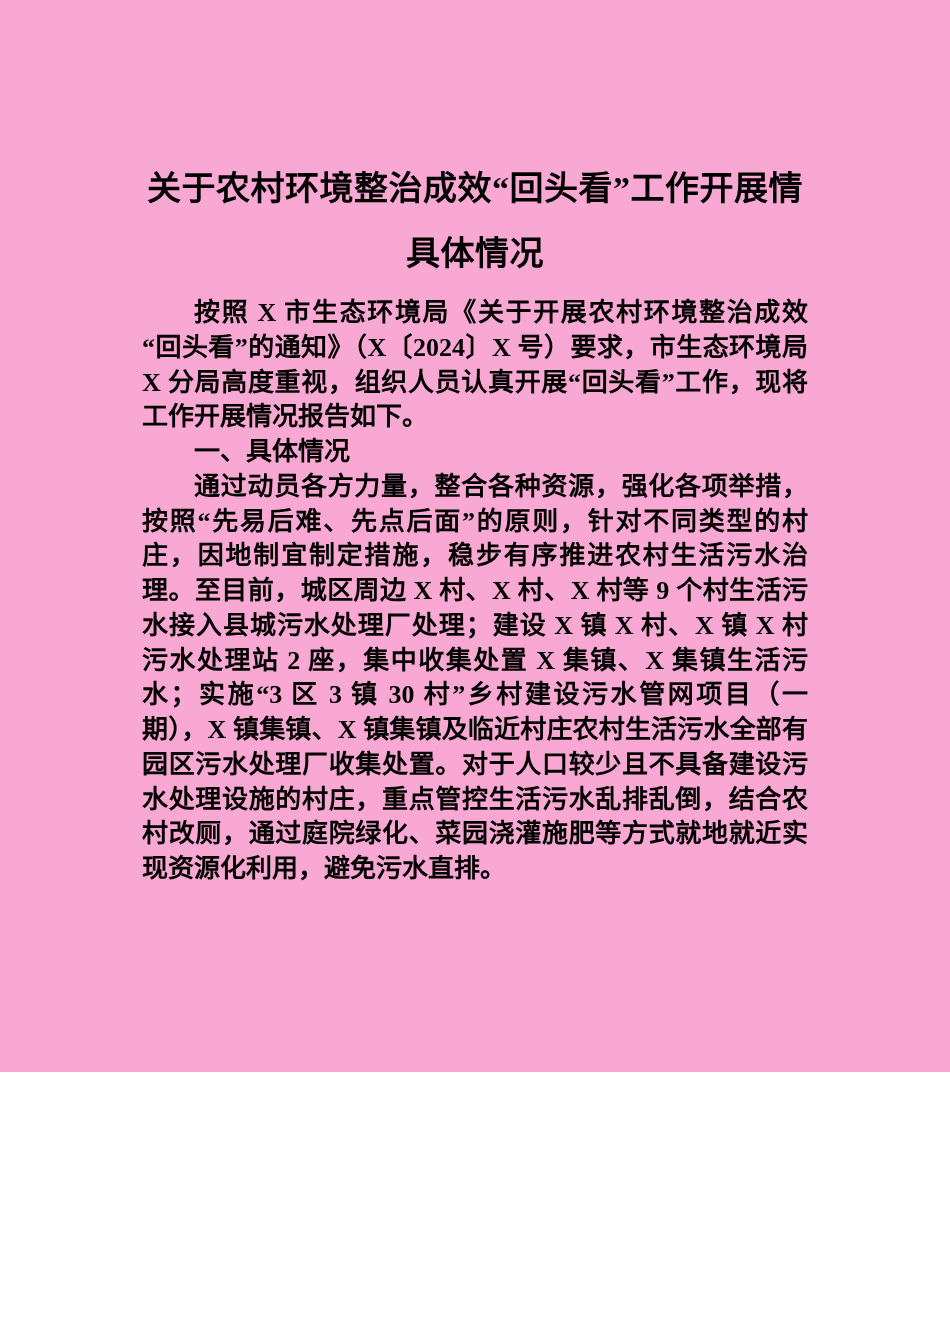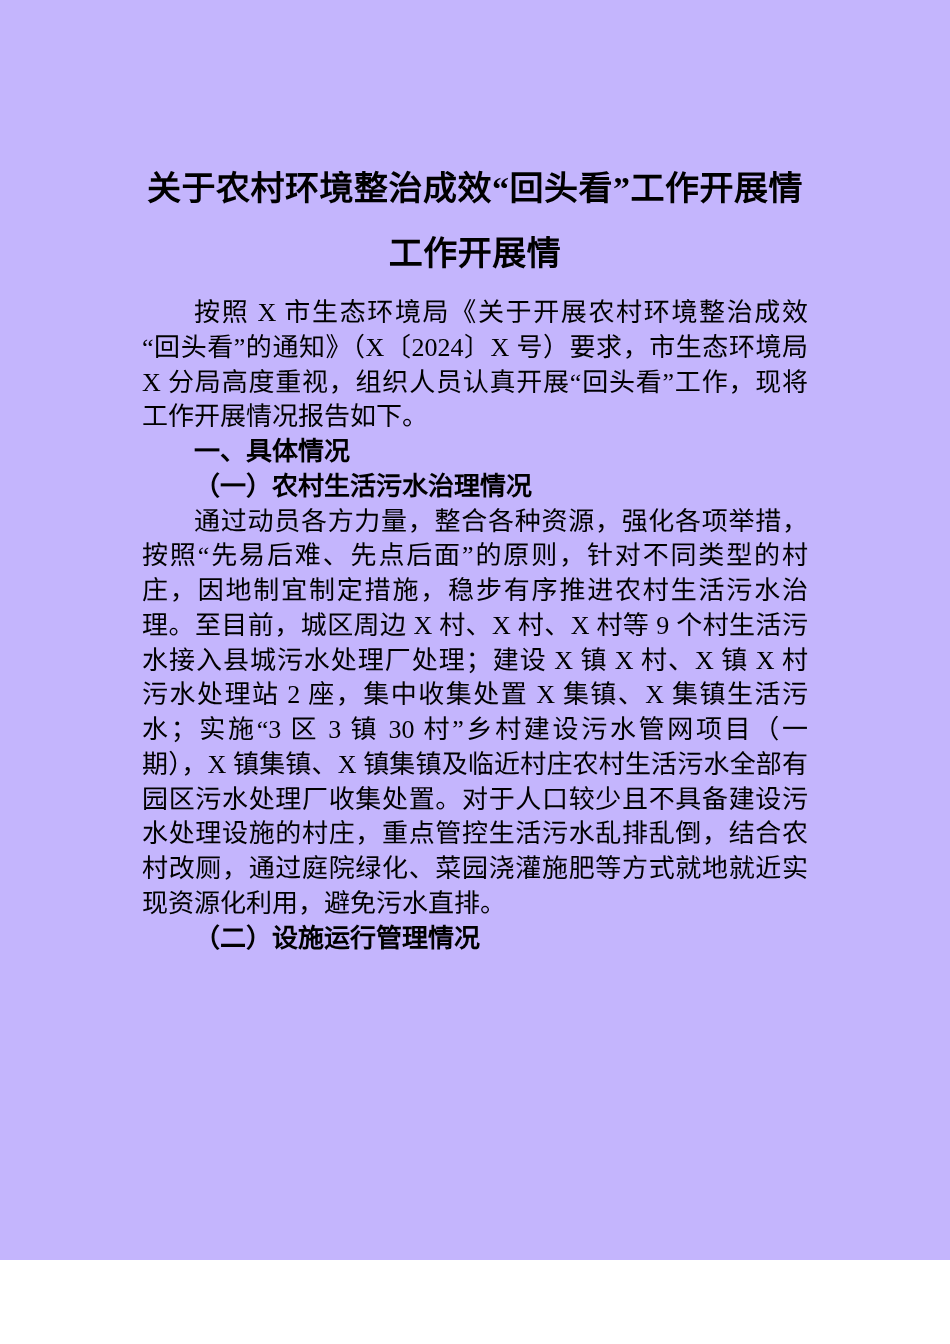--- a/index.html
+++ b/index.html
@@ -11,23 +11,23 @@
     width: 950px;
     height: 1344px;
     overflow: hidden;
     color: #000000;
     
     font-family: "Liberation Serif", "DejaVu Serif", sans-serif;
   }
   .page {
     box-sizing: border-box;
     width: 950px;
-    height: 1260px;
+    height: 1072px;
     padding: 156px 142px 0 142px;
-    background: #c4b5fd;
+    background: #f9a8d4;
   }
   .doc-title {
     margin: 0 0 10px 0;
     font-size: 34px;
     line-height: 65px;
     font-weight: bold;
     text-align: center;
     letter-spacing: 0.5px;
   }
   .doc-title .title-line {
@@ -36,40 +36,39 @@
   }
   .para, .heading {
     margin: 0;
     font-size: 26px;
     line-height: 34.75px;
     text-indent: 2em;
     color: #000000;
   }
   .para {
     text-align: justify;
+    font-weight: bold;
   }
   .heading {
     text-align: left;
     font-weight: bold;
   }
 </style>
 </head>
 <body>
 
 <div class="page">
 
   <h1 class="doc-title">
     <span class="title-line">关于农村环境整治成效“回头看”工作开展情</span>
-    <span class="title-line">工作开展情</span>
+    <span class="title-line">具体情况</span>
   </h1>
 
   <p class="para">按照 X 市生态环境局《关于开展农村环境整治成效“回头看”的通知》（X〔2024〕X 号）要求，市生态环境局 X 分局高度重视，组织人员认真开展“回头看”工作，现将工作开展情况报告如下。</p>
 
   <p class="heading">一、具体情况</p>
 
-  <p class="heading">（一）农村生活污水治理情况</p>
 
   <p class="para">通过动员各方力量，整合各种资源，强化各项举措，按照“先易后难、先点后面”的原则，针对不同类型的村庄，因地制宜制定措施，稳步有序推进农村生活污水治理。至目前，城区周边 X 村、X 村、X 村等 9 个村生活污水接入县城污水处理厂处理；建设 X 镇 X 村、X 镇 X 村污水处理站 2 座，集中收集处置 X 集镇、X 集镇生活污水；实施“3 区 3 镇 30 村”乡村建设污水管网项目（一期），X 镇集镇、X 镇集镇及临近村庄农村生活污水全部有园区污水处理厂收集处置。对于人口较少且不具备建设污水处理设施的村庄，重点管控生活污水乱排乱倒，结合农村改厕，通过庭院绿化、菜园浇灌施肥等方式就地就近实现资源化利用，避免污水直排。</p>
 
-  <p class="heading">（二）设施运行管理情况</p>
 
 
 </div>
 
 </body></html>

